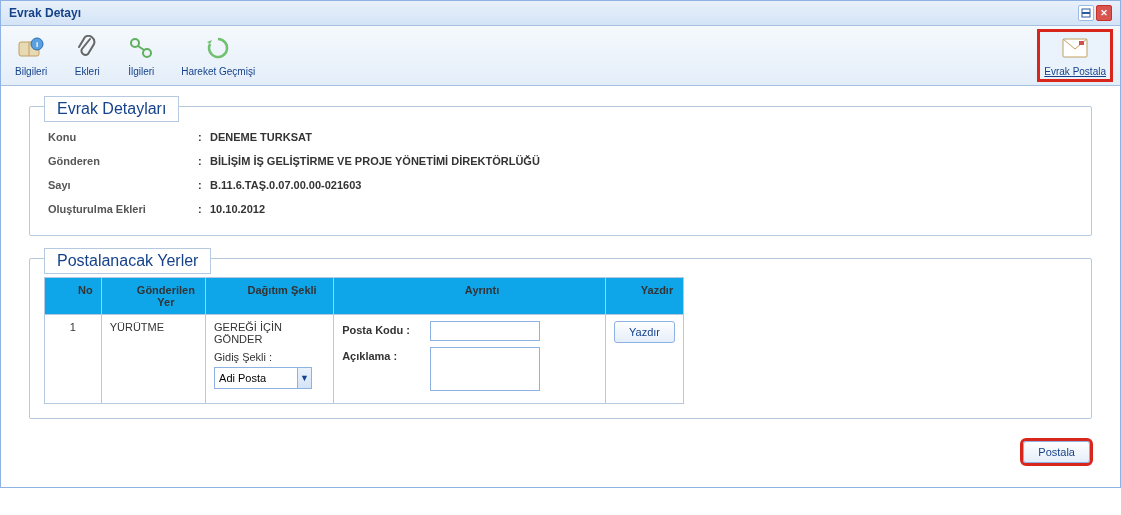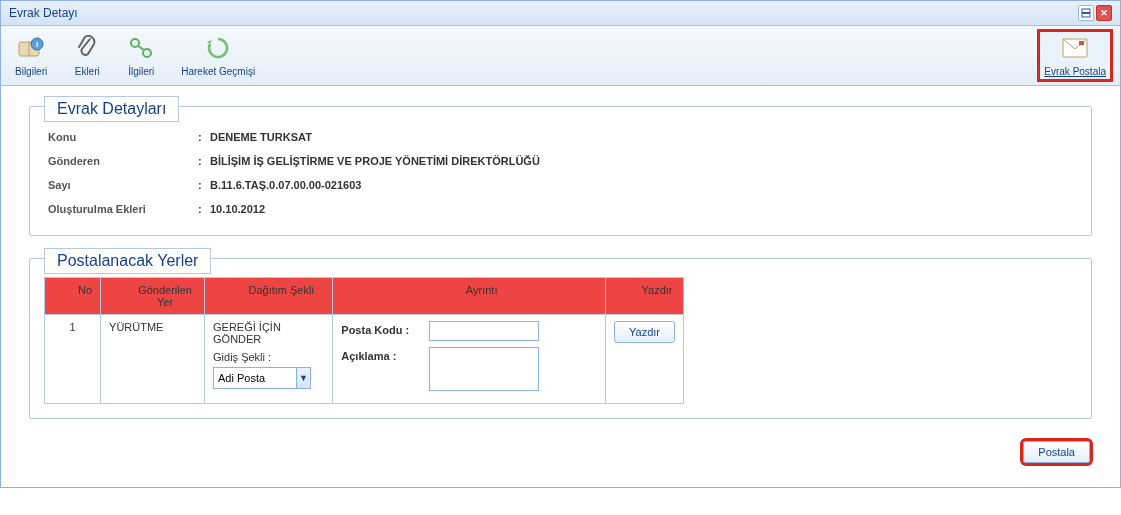--- a/index.html
+++ b/index.html
@@ -8,21 +8,21 @@
     .window { border: 1px solid #8db2e3; width: 1121px; }
     
     .titlebar {
       background: linear-gradient(#e8f0fa, #d4e4f7);
       border-bottom: 1px solid #a5c0de;
       padding: 4px 8px;
       display: flex;
       justify-content: space-between;
       align-items: center;
     }
-    .titlebar-title { font-weight: normal; color: #15428b; font-size: 12px; }
+    .titlebar-title { font-weight: bold; color: #15428b; font-size: 12px; }
     .titlebar-controls { display: flex; gap: 2px; }
     .tb-btn {
       width: 16px; height: 16px;
       display: flex; align-items: center; justify-content: center;
       border: 1px solid #99bbe8; background: #fff; font-size: 9px;
       cursor: pointer; border-radius: 2px;
     }
     .tb-close { background: #d9534f; border-color: #c9302c; color: #fff; font-weight: bold; }
     .tb-collapse { background: #fff; }
     
@@ -75,23 +75,23 @@
       border-collapse: collapse;
       width: 640px;
     }
     .table th, .table td {
       border: 1px solid #b5c9e0;
       padding: 6px 8px;
       font-size: 11px;
       vertical-align: top;
     }
     .table th {
-      background: #ef4444;
+      background: #0ea5e9;
       color: #333;
-      font-weight: normal;
+      font-weight: bold;
       text-align: center;
       padding-left: 33px;
     }
     .col-no { width: 30px; text-align: center; }
     .col-yer { width: 105px; }
     .col-dagitim { width: 130px; }
     .col-ayrinti { width: 280px; }
     .col-yazdir { width: 70px; text-align: center; }
     
     .sub-label { display: block; margin: 6px 0 4px; }

